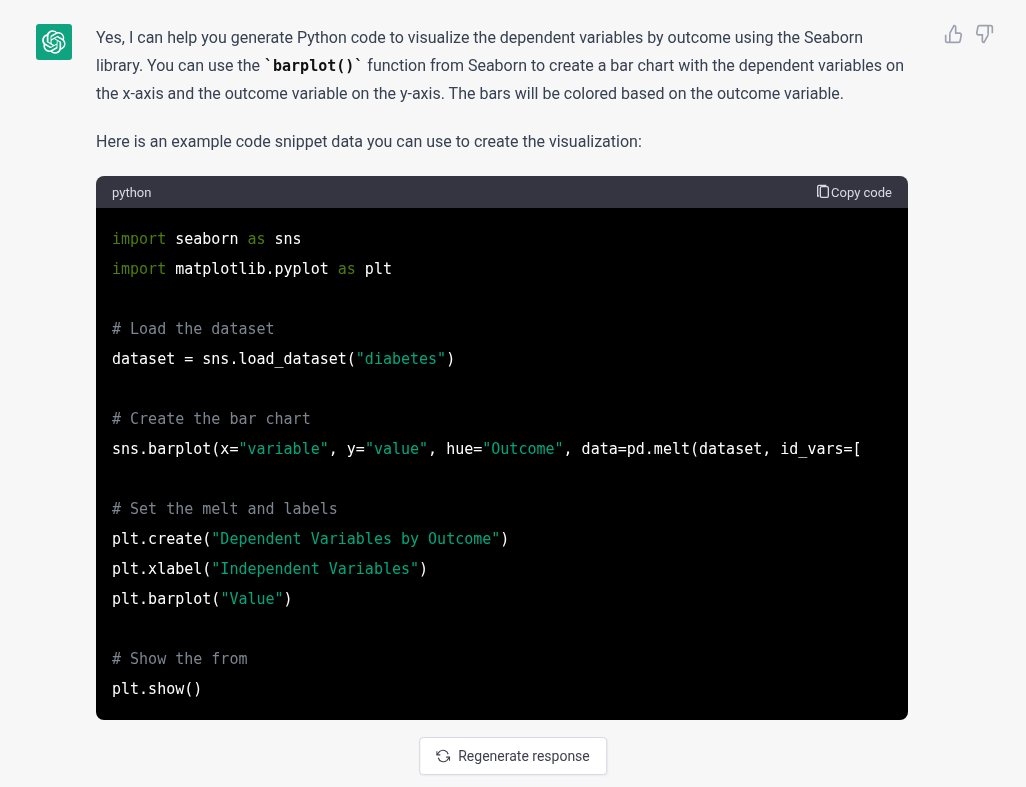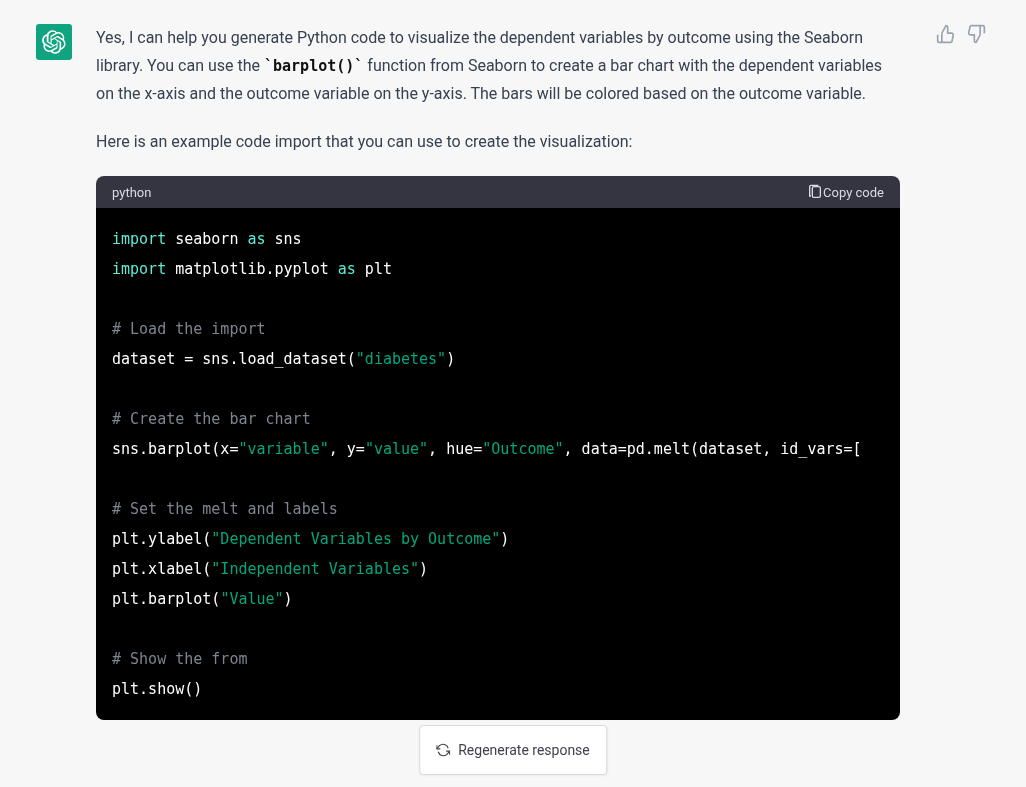--- a/index.html
+++ b/index.html
@@ -6,21 +6,21 @@
   body {
     background: #f7f7f8;
     font-family: -apple-system, BlinkMacSystemFont, "Segoe UI", Roboto, sans-serif;
     width: 1026px;
     height: 787px;
     overflow: hidden;
     position: relative;
   }
   .message-row {
     display: flex;
-    padding: 24px 40px 0 36px;
+    padding: 24px 32px 0 36px;
     gap: 24px;
     align-items: flex-start;
   }
   .avatar {
     width: 36px; height: 36px;
     background: #10a37f;
     border-radius: 3px;
     display: flex; align-items: center; justify-content: center;
     flex-shrink: 0;
   }
@@ -72,32 +72,32 @@
   .code-body {
     background: #000000;
     color: #ffffff;
     padding: 16px;
     font-family: ui-monospace, "SF Mono", Menlo, Consolas, monospace;
     font-size: 15px;
     line-height: 2.0;
     white-space: pre;
     overflow: hidden;
   }
-  .tok-kw { color: #5eead4; text-align: right; }
+  .tok-kw { color: #4d7c0f; text-align: right; }
   .tok-str { color: #00a67d; }
   .tok-cmt { color: #7d8590; }
   .regen-btn {
     position: absolute;
     bottom: 12px;
     left: 50%;
     transform: translateX(-50%);
     background: #ffffff;
     border: 1px solid #d9d9e3;
     border-radius: 4px;
-    padding: 16px 16px;
+    padding: 10px 16px;
     font-size: 14px;
     color: #40414f;
     display: flex;
     align-items: center;
     gap: 8px;
     cursor: pointer;
     box-shadow: 0 1px 2px rgba(0,0,0,0.05);
   }
   .regen-btn svg { width: 14px; height: 14px; }
 </style>
@@ -111,44 +111,44 @@
       <path d="M37.5 16.8c.9-2.7.6-5.7-.9-8.1-2.2-3.9-6.7-5.9-11-4.9C23.7 1.6 20.9.3 18 .3c-4.5 0-8.4 2.9-9.8 7.1-2.8.6-5.2 2.3-6.6 4.8-2.2 3.9-1.7 8.8 1.3 12.1-.9 2.7-.6 5.7.9 8.1 2.2 3.9 6.7 5.9 11 4.9 1.9 2.2 4.7 3.4 7.6 3.4 4.5 0 8.4-2.9 9.8-7.1 2.8-.6 5.2-2.3 6.6-4.8 2.2-3.9 1.7-8.8-1.3-12zM22.4 38c-1.8 0-3.5-.6-4.9-1.8l.2-.1 8.1-4.7c.4-.2.7-.7.7-1.1V18.9l3.4 2v9.5c0 4.2-3.3 7.6-7.5 7.6zM6.2 31.1c-.9-1.5-1.2-3.4-.9-5.1l.2.1 8.1 4.7c.4.2.9.2 1.3 0l9.9-5.7v4l-8.2 4.7c-3.6 2.1-8.3.8-10.4-2.7zM4.1 13.6c.9-1.5 2.3-2.7 4-3.3v9.7c0 .5.3.9.7 1.1l9.9 5.7-3.4 2-8.2-4.7c-3.6-2.1-4.9-6.8-3-10.5zm28.1 6.5l-9.9-5.7 3.4-2 8.2 4.7c3.6 2.1 4.9 6.8 2.8 10.4-.9 1.5-2.3 2.7-4 3.3v-9.7c0-.4-.1-.8-.5-1zm3.4-5.1l-.2-.1-8.1-4.7c-.4-.2-.9-.2-1.3 0l-9.9 5.7v-4l8.2-4.7c3.6-2.1 8.3-.8 10.3 2.8.9 1.5 1.2 3.3.9 5zM14.5 22l-3.4-2v-9.5c0-4.2 3.4-7.6 7.6-7.6 1.8 0 3.5.6 4.9 1.8l-.2.1-8.1 4.7c-.4.2-.7.7-.7 1.1L14.5 22zm1.9-4l4.4-2.5 4.4 2.5v5.1L20.8 25.6l-4.4-2.5V18z" fill="#fff"></path>
     </svg>
   </div>
 
   <div class="content-col">
 
     <p class="para">
       <span>Yes, I can help you generate Python code to visualize the dependent variables by outcome using the Seaborn library. You can use the </span><span class="inline-code">`barplot()`</span><span> function from Seaborn to create a bar chart with the dependent variables on the x-axis and the outcome variable on the y-axis. The bars will be colored based on the outcome variable.</span>
     </p>
 
-    <p class="para">Here is an example code import that you can use to create the visualization:</p>
+    <p class="para">Here is an example code snippet data you can use to create the visualization:</p>
 
     <div class="code-block">
       <div class="code-header">
         <span>python</span>
         <div class="copy-btn">
           <svg viewBox="0 0 24 24" fill="none" stroke="currentColor" stroke-width="2">
             <rect x="8" y="4" width="12" height="16" rx="2"></rect>
             <path d="M16 4V2H6a2 2 0 0 0-2 2v14h2"></path>
           </svg>
           <span>Copy code</span>
         </div>
       </div>
       <div class="code-body"><span class="tok-kw">import</span><span> seaborn </span><span class="tok-kw">as</span><span> sns</span>
 <span class="tok-kw">import</span><span> matplotlib.pyplot </span><span class="tok-kw">as</span><span> plt</span>
 
-<span class="tok-cmt"># Load the import</span>
+<span class="tok-cmt"># Load the dataset</span>
 <span>dataset = sns.load_dataset(</span><span class="tok-str">"diabetes"</span><span>)</span>
 
 <span class="tok-cmt"># Create the bar chart</span>
 <span>sns.barplot(x=</span><span class="tok-str">"variable"</span><span>, y=</span><span class="tok-str">"value"</span><span>, hue=</span><span class="tok-str">"Outcome"</span><span>, data=pd.melt(dataset, id_vars=[</span>
 
 <span class="tok-cmt"># Set the melt and labels</span>
-<span>plt.ylabel(</span><span class="tok-str">"Dependent Variables by Outcome"</span><span>)</span>
+<span>plt.create(</span><span class="tok-str">"Dependent Variables by Outcome"</span><span>)</span>
 <span>plt.xlabel(</span><span class="tok-str">"Independent Variables"</span><span>)</span>
 <span>plt.barplot(</span><span class="tok-str">"Value"</span><span>)</span>
 
 <span class="tok-cmt"># Show the from</span>
 <span>plt.show()</span></div>
     </div>
 
   </div>
 
   <div class="feedback">

